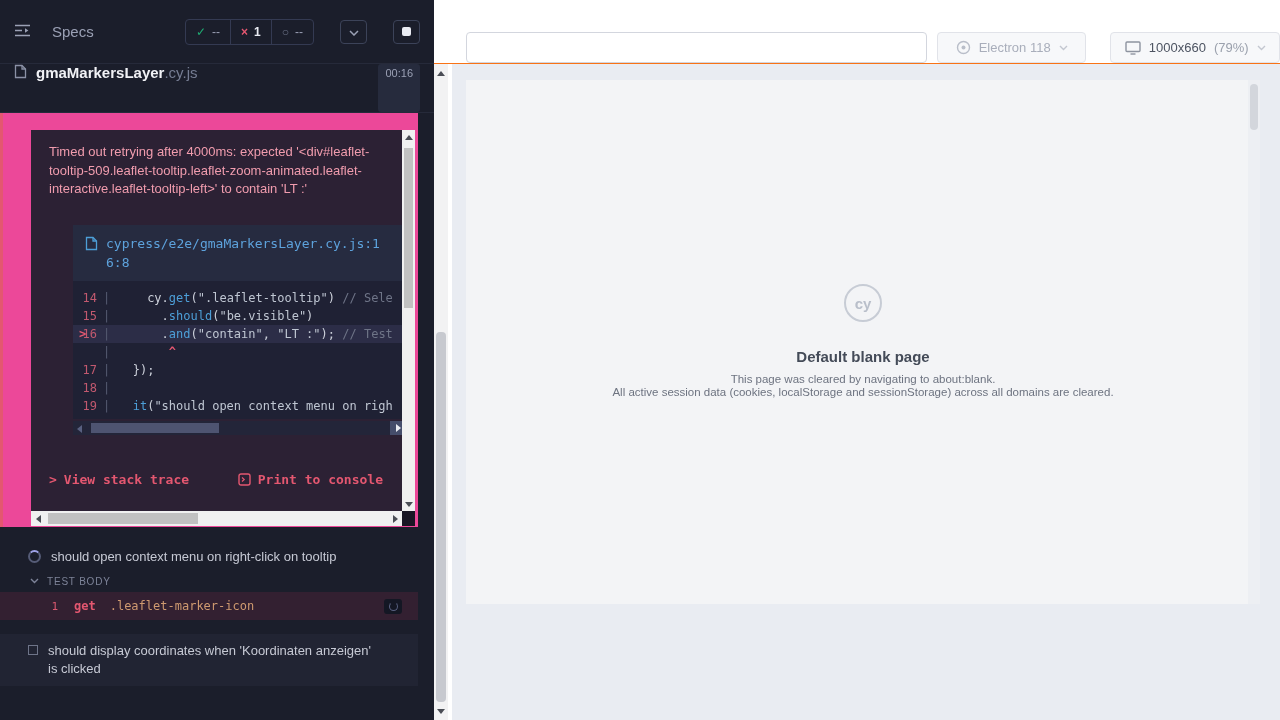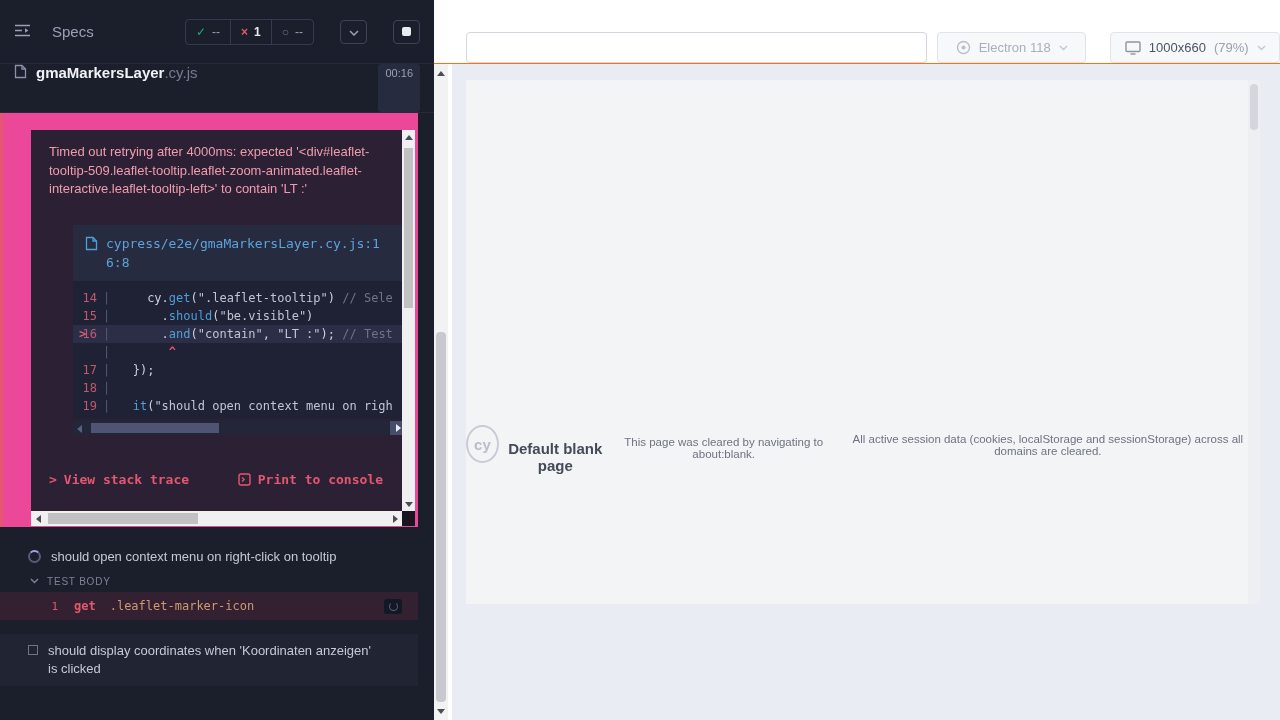--- a/index.html
+++ b/index.html
@@ -94,21 +94,21 @@
   .url-input { margin-left:32px; width:462px; height:31px; border:1px solid #d3d6de; border-radius:4px; background:#fff; padding:0 10px; font-size:13px; color:#4f5663; outline:none; }
   .hdr-btn { height:31px; border:1px solid #e1e3e9; background:#f7f8fa; border-radius:4px; display:flex; align-items:center; justify-content:center; gap:8px; cursor:pointer; }
   .browser-btn { margin-left:10px; width:150px; }
   .browser-label { color:#a9aebb; font-size:13px; }
   .viewport-btn { margin-left:24px; width:170px; }
   .vp-size { color:#4d5462; font-size:13px; }
   .vp-scale { color:#9ba1ad; font-size:13px; }
   .chev { color:#c3c7d0; }
 
   .main-area { position:absolute; left:448px; top:64px; width:832px; height:656px; background:#e9ecf2; border-left:4px solid #ffffff; }
-  .aut-page { position:absolute; left:14px; top:16px; width:794px; height:524px; background:#f3f4f6; display:flex; align-items:center; padding-top:204px; text-align:center; }
+  .aut-page { position:absolute; left:14px; top:16px; width:794px; height:524px; background:#f3f4f6; display:flex; flex-direction:column; align-items:center; padding-top:204px; text-align:center; }
   .cy-logo { width:38px; height:38px; border:2px solid #c7ccd5; border-radius:50%; color:#b9bfca; font-size:15px; font-weight:bold; display:flex; align-items:center; justify-content:center; }
   .aut-title { margin-top:26px; font-size:15px; font-weight:bold; color:#444b58; }
   .aut-line { margin-top:8px; font-size:11.5px; color:#6d7380; }
   .aut-line + .aut-line { margin-top:1px; }
   .aut-scroll { position:absolute; right:0; top:0; width:12px; height:524px; background:#edeff3; }
   .aut-thumb { position:absolute; right:2px; top:4px; width:8px; height:46px; background:#d3d6dc; border-radius:4px; }
 </style>
 </head>
 <body>
 

